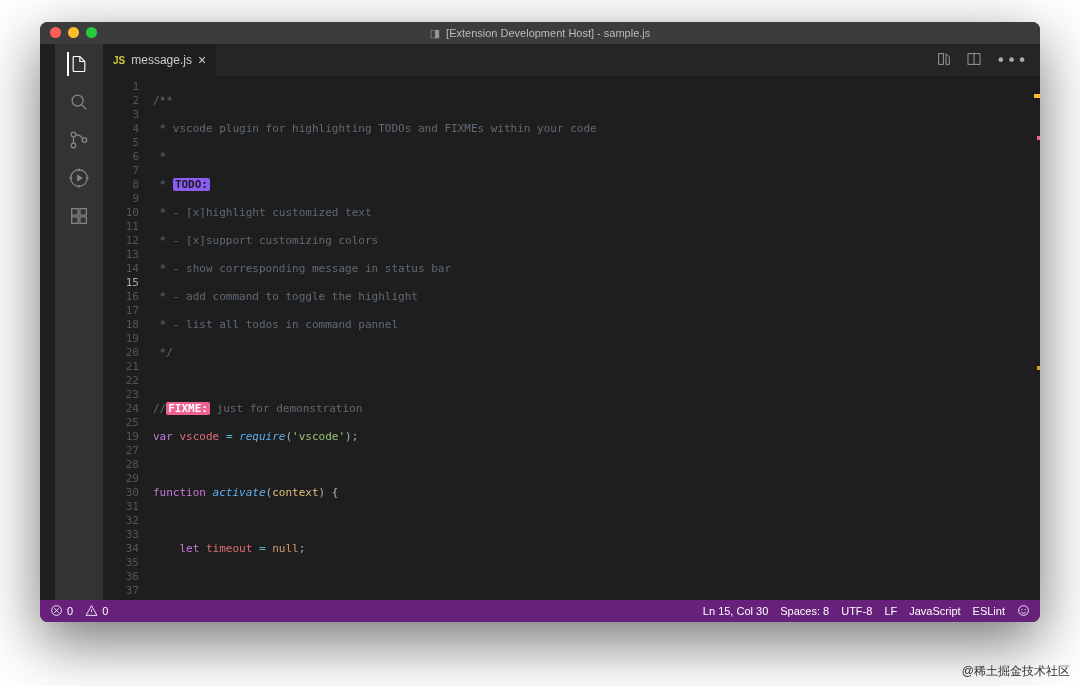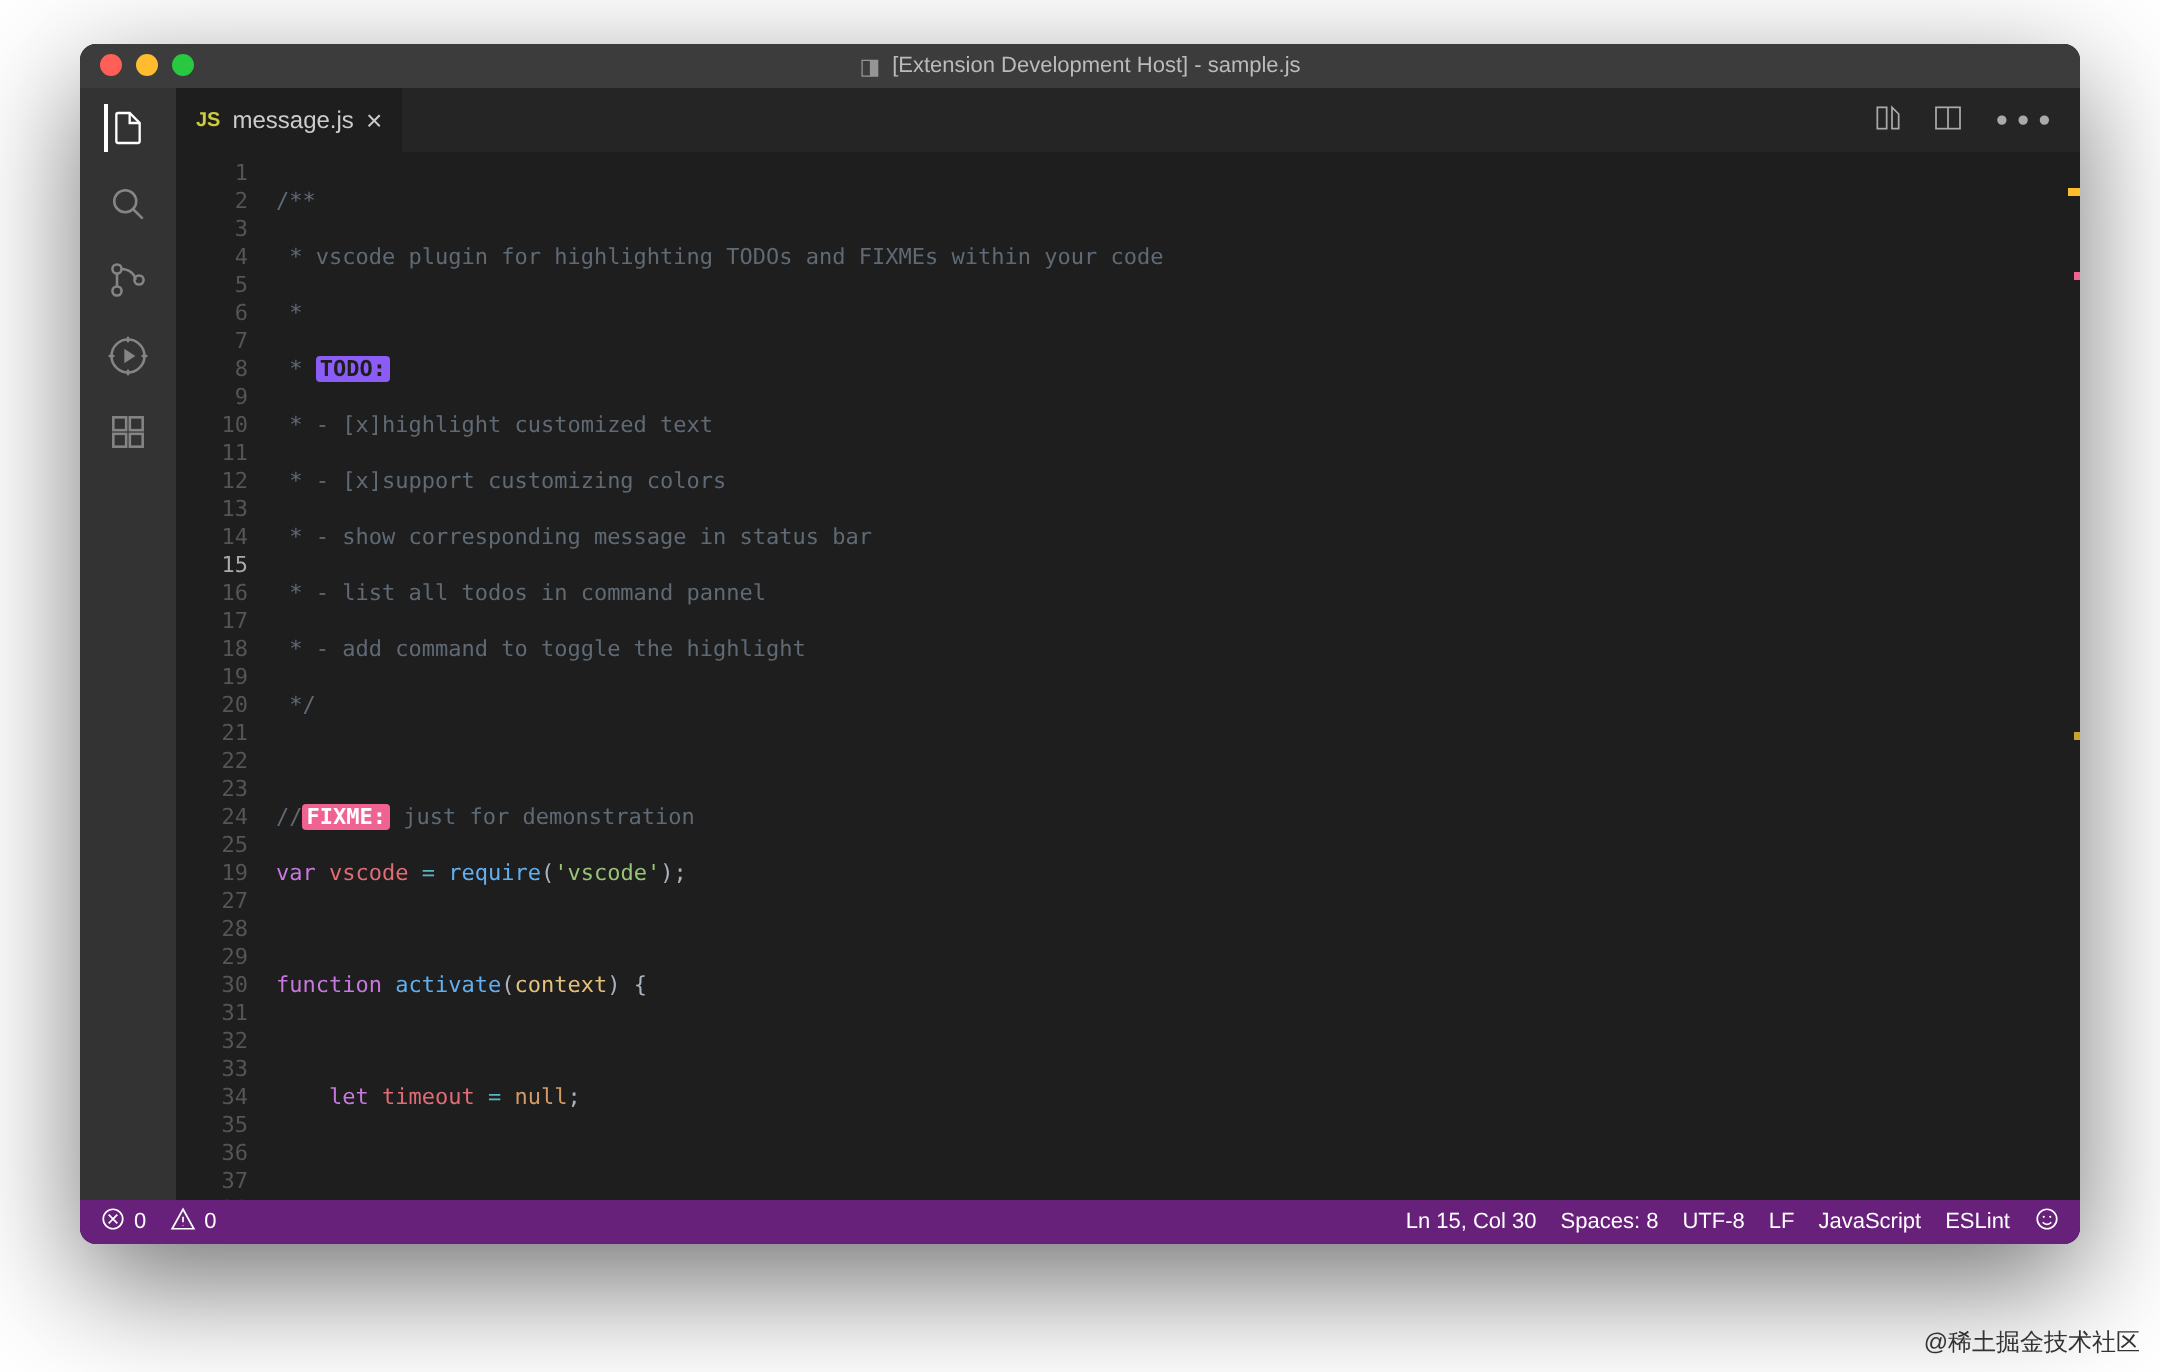--- a/index.html
+++ b/index.html
@@ -41,20 +41,21 @@
   .traffic span { width: 11px; height: 11px; border-radius: 50%; display:inline-block; }
   .tl-close  { background:#ff5f57; }
   .tl-min    { background:#febc2e; }
   .tl-max    { background:#28c840; }
   .title-app-icon { margin-right:6px; opacity:.7; }
 
   .body {
     flex: 1;
     display: flex;
     min-height: 0;
+    padding-left: 15px;
   }
 
   
   .activitybar {
     width: 48px;
     background: #333333;
     display: flex;
     flex-direction: column;
     align-items: center;
     padding-top: 8px;
@@ -132,21 +133,21 @@
   }
   .ln { display:block; height:14px; }
   .line { display:block; height:14px; }
   .line.hl-line { background: rgba(90,72,20,0.45); }
 
   .c-comment { color:#5f6a75; }
   .c-key     { color:#c678dd; }
   .c-var     { color:#c678dd; }
   .c-ident   { color:#e06c75; }
   .c-const   { color:#d19a66; }
-  .c-func    { color:#61afef; }
+  .c-func    { color:#61afef;font-style:italic; }
   .c-str     { color:#98c379; }
   .c-punc    { color:#abb2bf; }
   .c-param   { color:#e5c07b; }
   .c-op      { color:#56b6c2; }
 
   .todo-badge {
     background:#8b5cf6; color:#1e1e1e;
     padding:0 2px;
     font-weight:bold;
     border-radius:2px;
@@ -326,22 +327,22 @@
         </div>
 
         <div class="code">
 <span class="line"><span class="c-comment">/**</span></span>
 <span class="line"><span class="c-comment"> * vscode plugin for highlighting TODOs and FIXMEs within your code</span></span>
 <span class="line"><span class="c-comment"> *</span></span>
 <span class="line"><span class="c-comment"> * </span><span class="todo-badge">TODO:</span></span>
 <span class="line"><span class="c-comment"> * - [x]highlight customized text</span></span>
 <span class="line"><span class="c-comment"> * - [x]support customizing colors</span></span>
 <span class="line"><span class="c-comment"> * - show corresponding message in status bar</span></span>
+<span class="line"><span class="c-comment"> * - add command to toggle the highlight</span></span>
 <span class="line"><span class="c-comment"> * - list all todos in command pannel</span></span>
-<span class="line"><span class="c-comment"> * - add command to toggle the highlight</span></span>
 <span class="line"><span class="c-comment"> */</span></span>
 <span class="line"></span>
 <span class="line"><span class="c-comment">//</span><span class="fixme-badge">FIXME:</span><span class="c-comment"> just for demonstration</span></span>
 <span class="line"><span class="c-var">var</span> <span class="c-ident">vscode</span> <span class="c-op">=</span> <span class="c-func">require</span><span class="c-punc">(</span><span class="c-str">'vscode'</span><span class="c-punc">);</span></span>
 <span class="line"></span>
 <span class="line"><span class="c-key">function</span> <span class="c-func">activate</span><span class="c-punc">(</span><span class="c-param">context</span><span class="c-punc">) {</span></span>
 <span class="line"></span>
 <span class="line">    <span class="c-key">let</span> <span class="c-ident">timeout</span> <span class="c-op">=</span> <span class="c-const">null</span><span class="c-punc">;</span></span>
 
 

